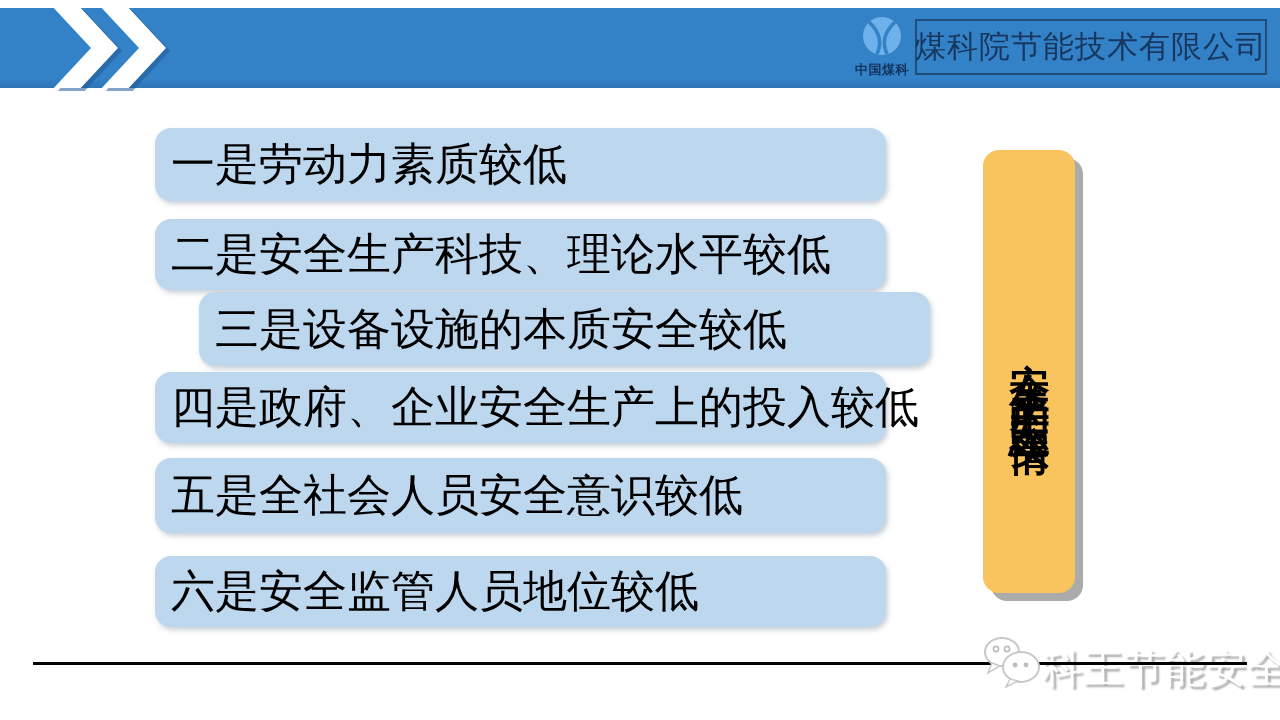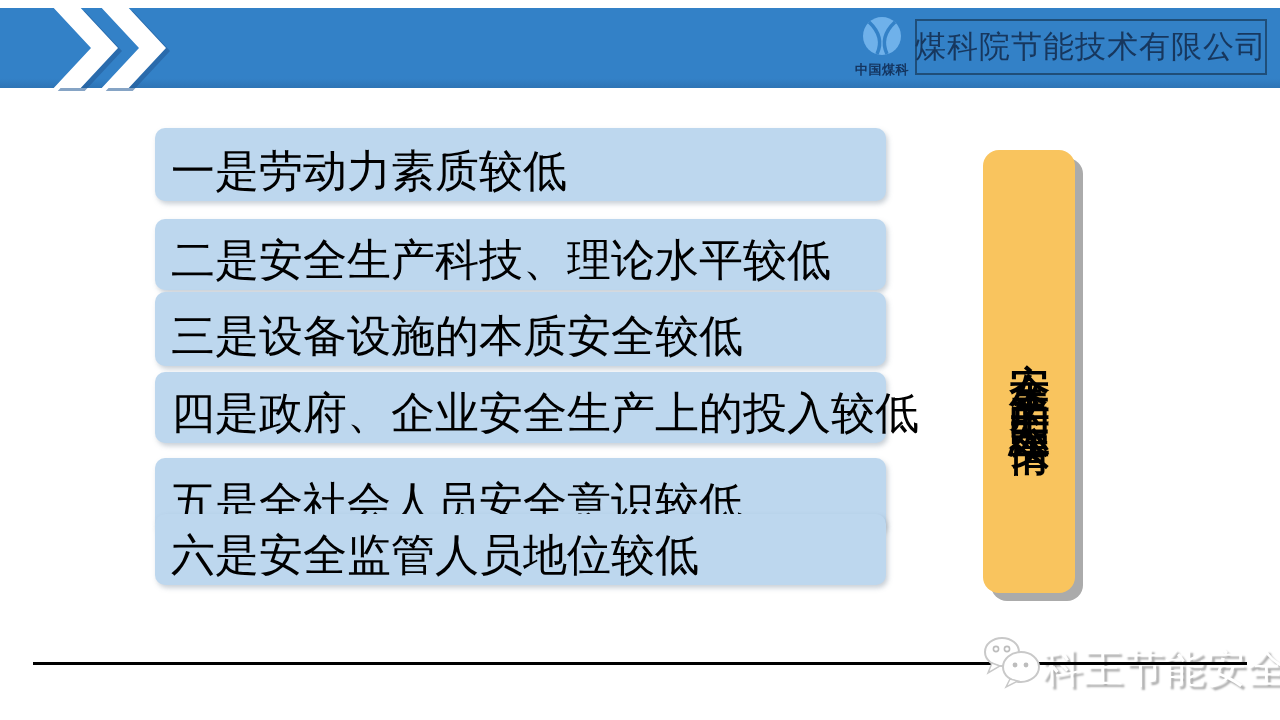--- a/index.html
+++ b/index.html
@@ -25,22 +25,22 @@
   .company-box {
     position:absolute; left:915px; top:11px; width:352px; height:56px;
     border:2px solid #1F4E79; display:flex; align-items:center; justify-content:center;
     color:#17375E; font-size:31px; letter-spacing:1px; white-space:nowrap;
     font-family:Liberation Mono, monospace;
   }
 
   
   .item {
     position:absolute; left:155px; width:731px;
-    background:#BDD7EE; border-radius:10px;
-    display:flex; align-items:flex-end; padding-left:16px;
+    background:#BDD7EE; border-radius:16px;
+    display:flex; align-items:center; padding-left:16px;
     font-family:"Liberation Serif", serif; font-size:44px; color:#000;
     box-shadow:2px 3px 5px rgba(100,120,140,0.35);
     white-space:nowrap;
   }
 
   
   .side-panel {
     position:absolute; left:983px; top:150px; width:92px; height:443px;
     background:#F9C45E; border-radius:16px;
     box-shadow:8px 8px 0 #ABABAB;
@@ -94,30 +94,30 @@
       <span>煤科院节能技术有限公司</span>
     </div>
   </div>
 
   <div class="item" style="top:128px; height:73px;">
     <span>一是劳动力素质较低</span>
   </div>
   <div class="item" style="top:219px; height:71px;">
     <span>二是安全生产科技、理论水平较低</span>
   </div>
-  <div class="item" style="top:292px; height:74px;">
+  <div class="item" style="top:292px; height:74px;margin-left:44px;">
     <span>三是设备设施的本质安全较低</span>
   </div>
   <div class="item" style="top:458px; height:75px;">
     <span>五是全社会人员安全意识较低</span>
   </div>
   <div class="item" style="top:372px; height:71px;">
     <span>四是政府、企业安全生产上的投入较低</span>
   </div>
-  <div class="item" style="top:514px; height:71px;">
+  <div class="item" style="top:556px; height:71px;">
     <span>六是安全监管人员地位较低</span>
   </div>
 
   <div class="side-panel">
     <div class="side-title">安全生产的六大实情</div>
   </div>
 
   <div class="watermark-text">科王节能安全</div>
 
   <div class="footer-line"></div>

